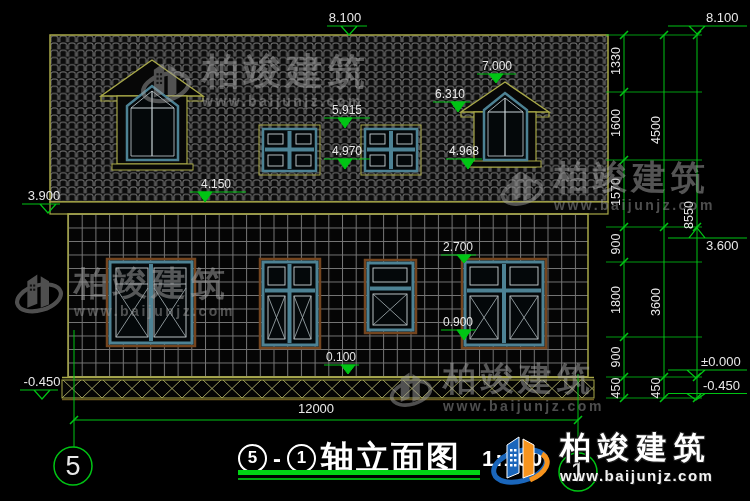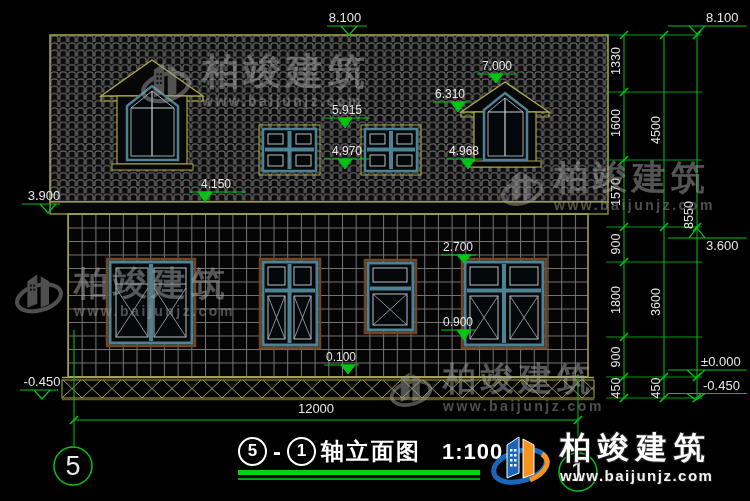--- a/index.html
+++ b/index.html
@@ -13,21 +13,21 @@
   #logo{position:absolute;left:490px;top:424px;display:flex;align-items:center;gap:8px;}
   .logo-col{display:flex;flex-direction:column;}
   .logo-brand{font-size:31px;font-weight:bold;color:#fff;letter-spacing:7px;line-height:1;white-space:nowrap;
     text-shadow:1px 1px 0 #222,-1px -1px 0 #222,1px -1px 0 #222,-1px 1px 0 #222;}
   .logo-url{font-size:15px;font-weight:bold;color:#f2f2f2;letter-spacing:1.5px;margin-top:4px;white-space:nowrap;
     text-shadow:1px 1px 0 #222;}
   #titleblock{position:absolute;left:238px;top:436px;display:flex;align-items:center;gap:5px;color:#fff;}
   .tcirc{width:25px;height:25px;border:2px solid #fff;border-radius:50%;font-size:17px;font-weight:bold;
          text-align:center;line-height:24px;flex:0 0 auto;}
   .tdash{font-size:24px;font-weight:bold;margin:0 1px;}
-  .tname{font-size:23px;font-weight:bold;letter-spacing:2px;white-space:nowrap;font-family:Liberation Serif, serif;}
+  .tname{font-size:33px;font-weight:bold;letter-spacing:2px;white-space:nowrap;font-family:Liberation Serif, serif;}
   .tscale{font-size:22px;font-weight:bold;margin-left:16px;letter-spacing:1px;}
   .tline1{position:absolute;left:238px;top:470px;width:242px;height:5px;background:#00d414;}
   .tline2{position:absolute;left:238px;top:478px;width:242px;height:2px;background:#00a810;}
 </style>
 </head>
 <body>
 
 <div id="page">
 
 <svg width="750" height="501" viewBox="0 0 750 501">

